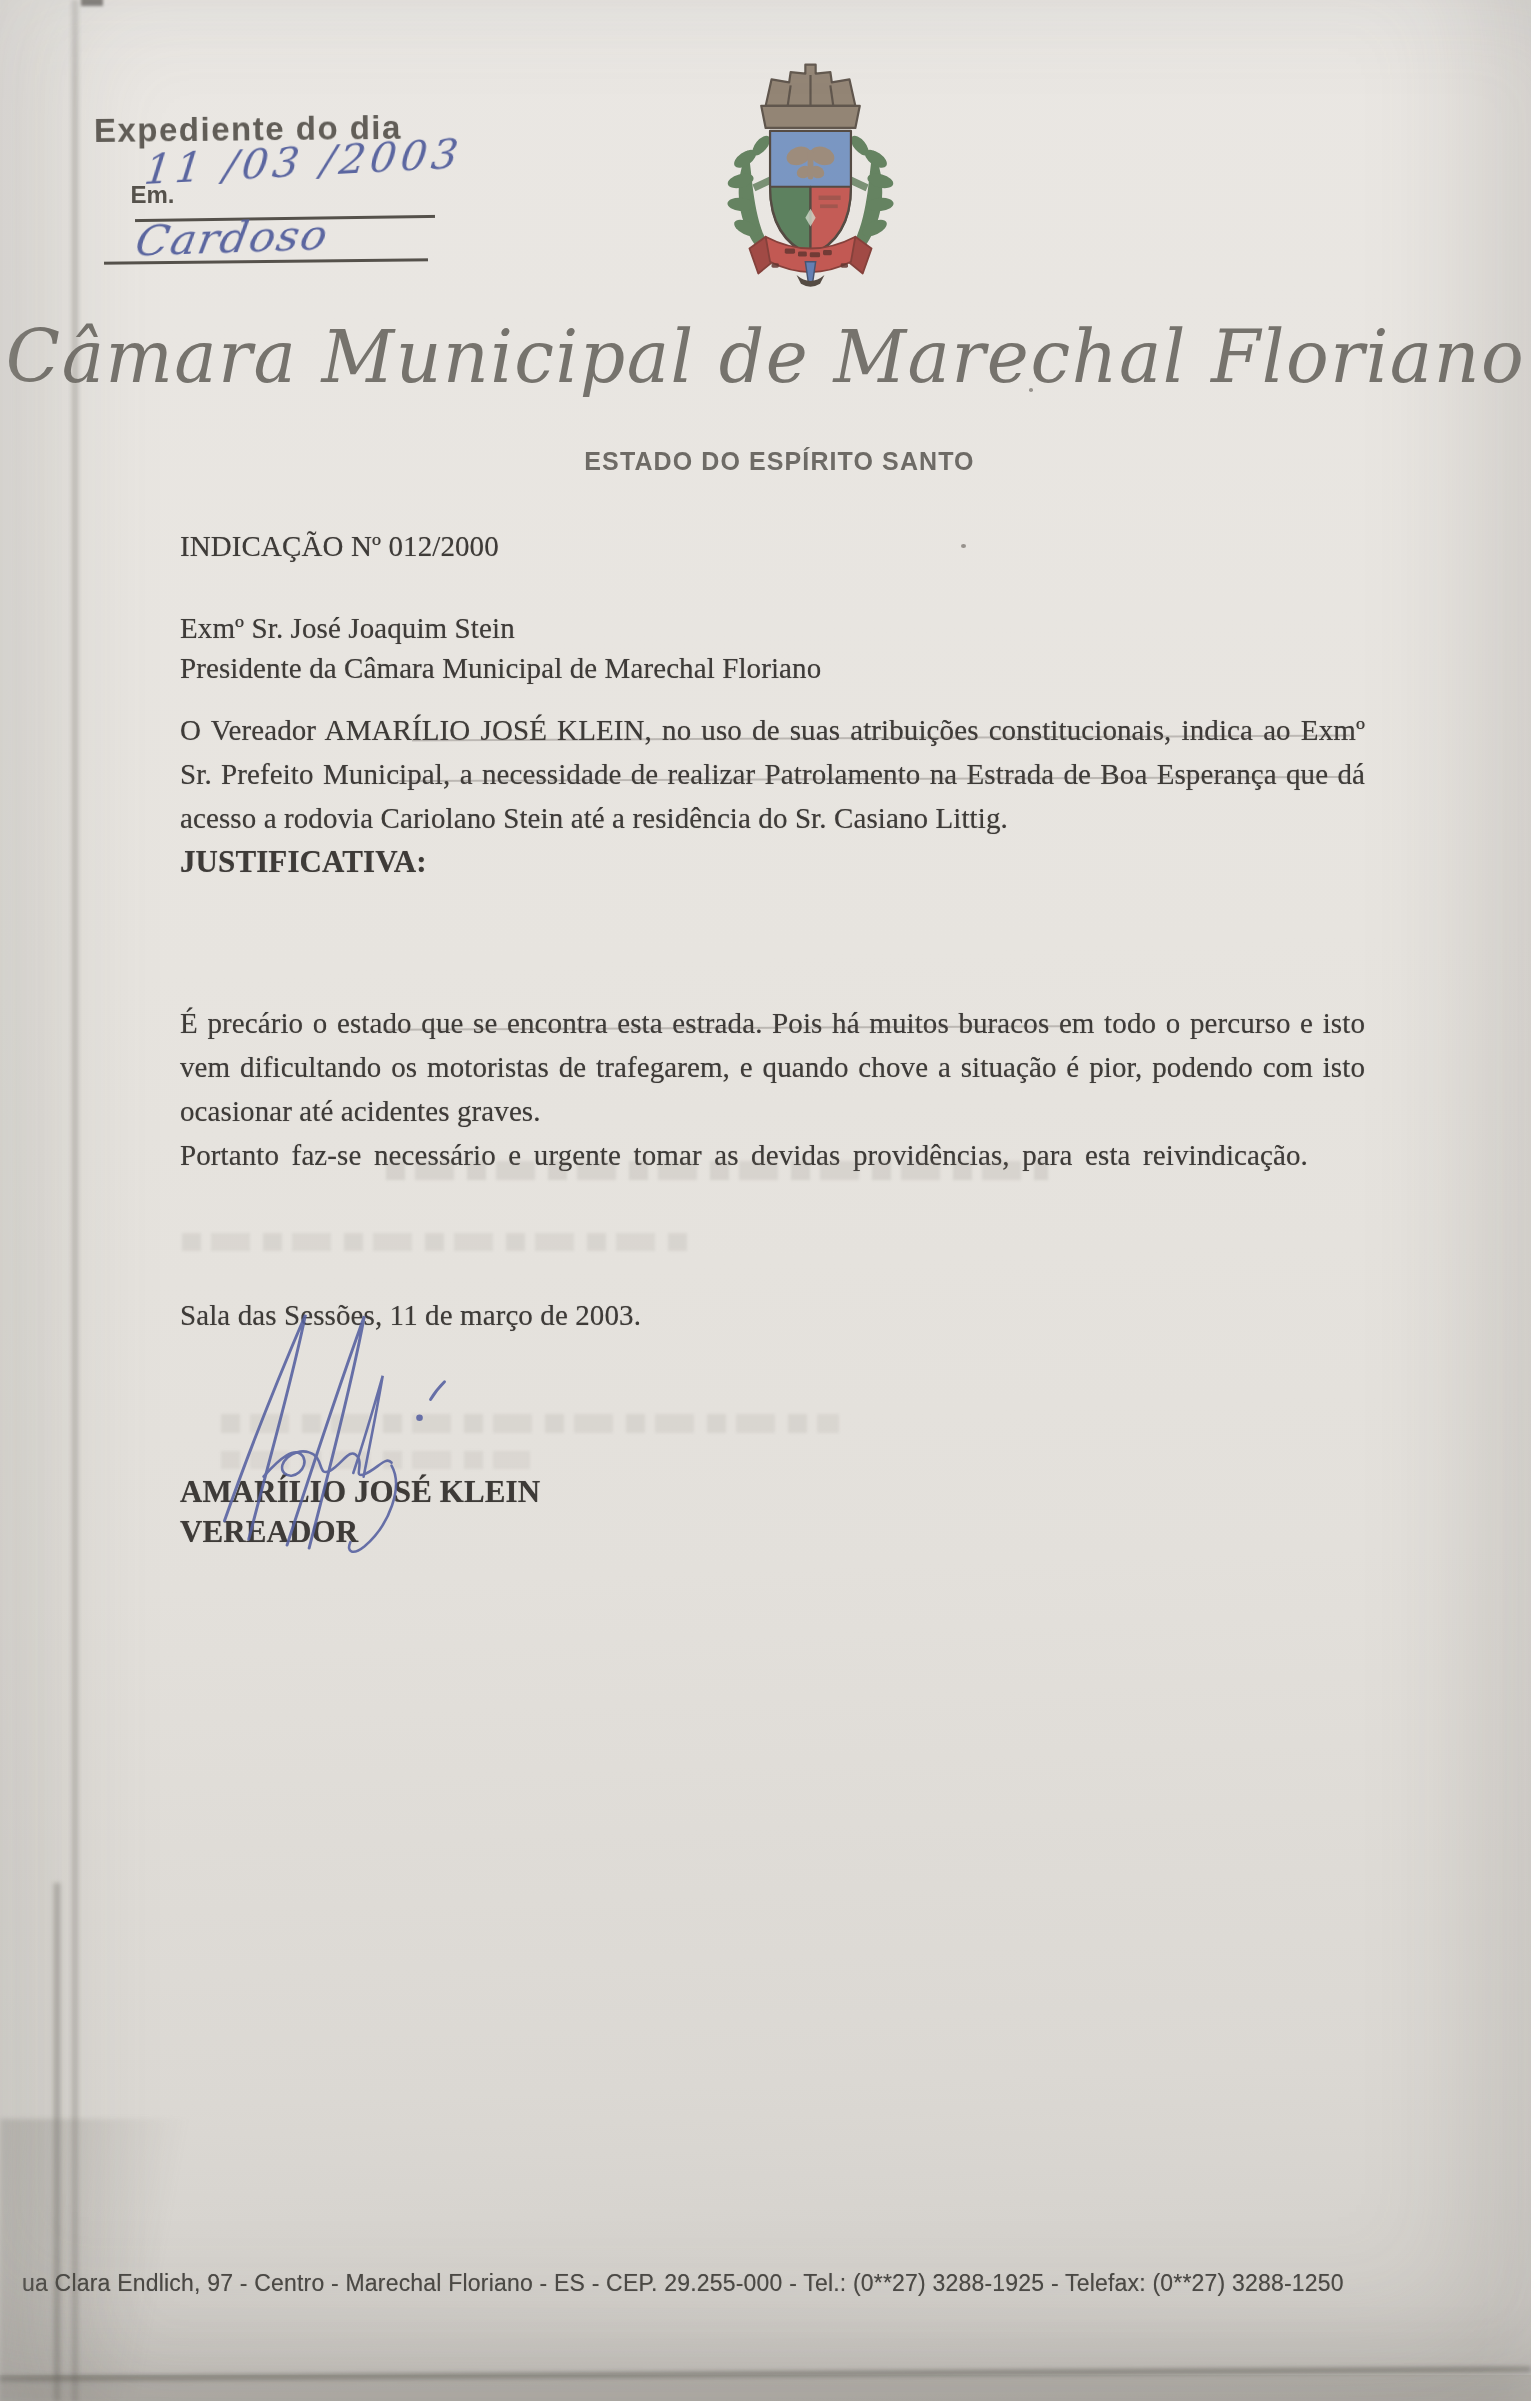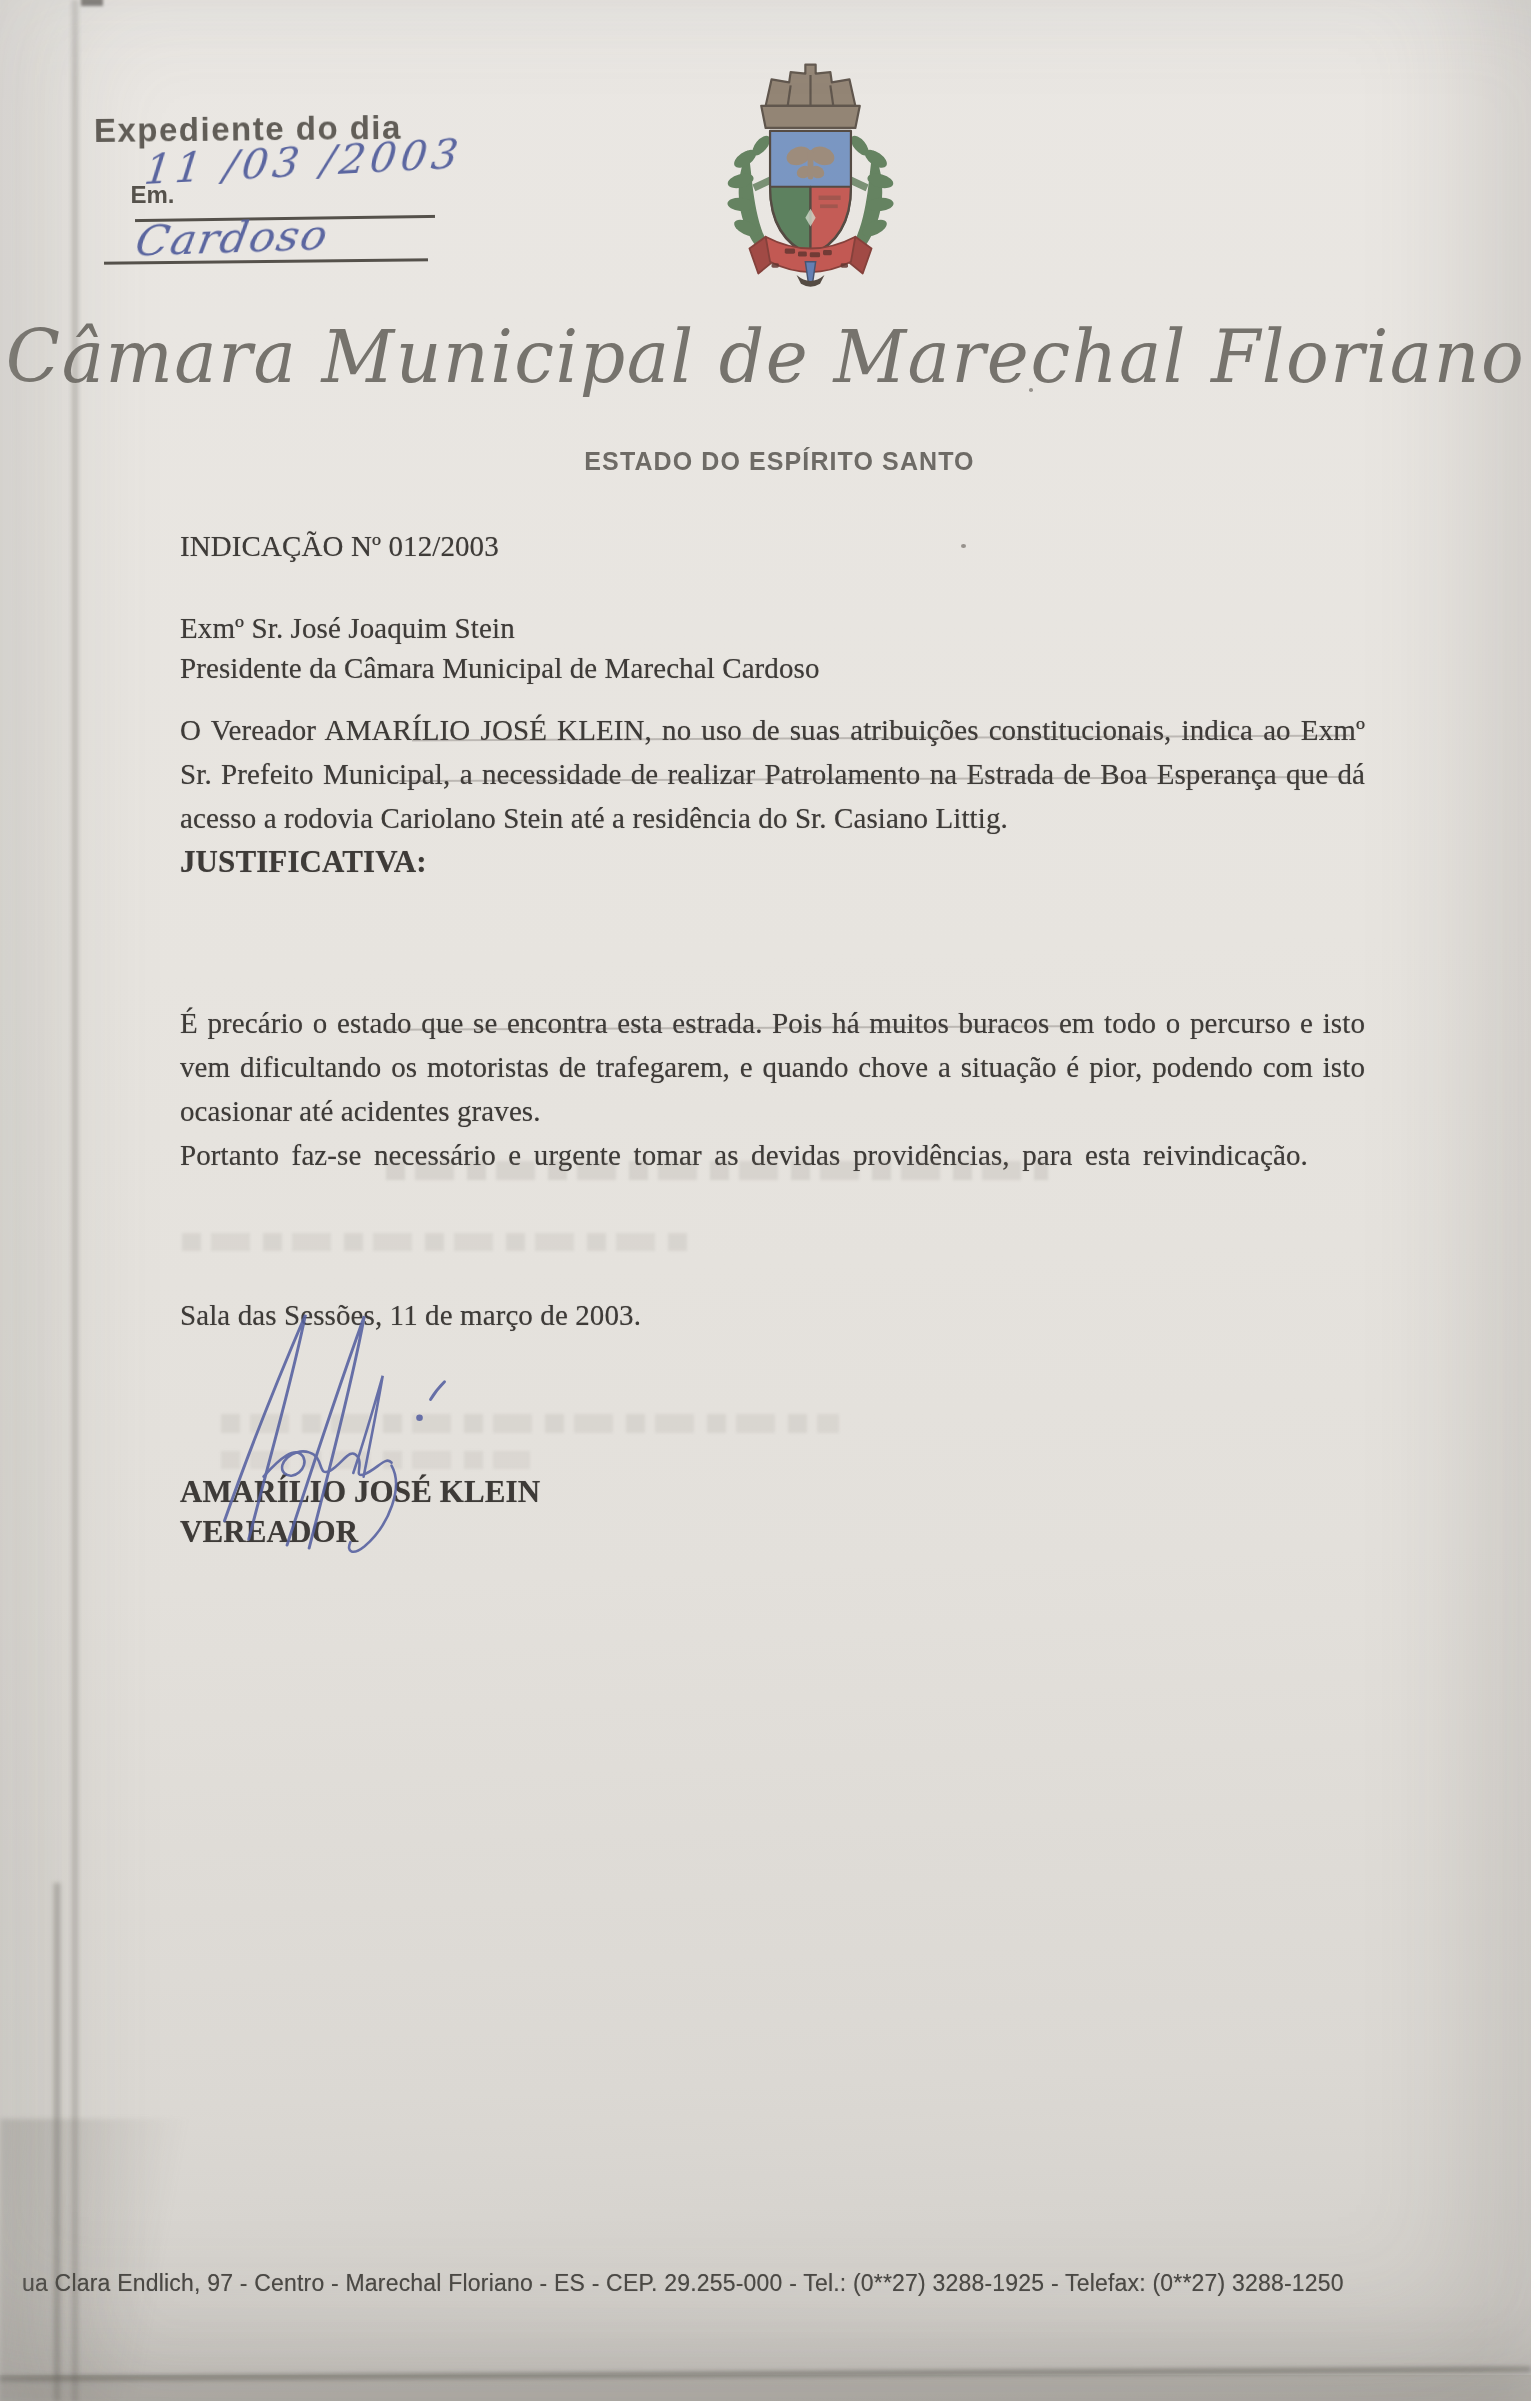--- a/index.html
+++ b/index.html
@@ -154,23 +154,23 @@
       <rect x="160" y="272" width="10" height="6" rx="2"></rect>
     </g>
 
     <path d="M112 270 L126 270 L122 298 L116 298 Z" fill="#5b78b0" stroke="#3c4a68" stroke-width="2"></path>
     <path d="M100 288 Q119 304 138 288 L132 300 Q119 308 106 300 Z" fill="#4a4038"></path>
   </svg>
 
   <h1 class="main-title">Câmara Municipal de Marechal Floriano</h1>
   <h2 class="sub-title">ESTADO DO ESPÍRITO SANTO</h2>
 
-  <div class="body-text doc-number">INDICAÇÃO Nº 012/2003</div>
+  <div class="body-text doc-number">INDICAÇÃO Nº 012/2000</div>
   <div class="body-text addr1">Exmº Sr. José Joaquim Stein</div>
-  <div class="body-text addr2">Presidente da Câmara Municipal de Marechal Cardoso</div>
+  <div class="body-text addr2">Presidente da Câmara Municipal de Marechal Floriano</div>
   <div class="body-text para p-request">O Vereador  AMARÍLIO JOSÉ KLEIN, no uso de suas atribuições constitucionais, indica ao Exmº Sr. Prefeito Municipal, a necessidade de realizar Patrolamento na Estrada de Boa Esperança que dá acesso a rodovia Cariolano Stein até a residência do Sr. Casiano Littig.</div>
   <div class="body-text h-just">JUSTIFICATIVA:</div>
   <div class="body-text para p-just2">Portanto faz-se  necessário e urgente tomar as devidas providências, para esta reivindicação.</div>
   <div class="body-text para p-just1">É precário o estado que se encontra esta estrada. Pois há muitos buracos em todo o percurso e isto vem dificultando os motoristas de trafegarem, e quando chove a situação é pior, podendo com isto ocasionar até acidentes graves.</div>
   <div class="body-text date-line">Sala das Sessões, 11 de março de 2003.</div>
   <div class="body-text signer-name">AMARÍLIO JOSÉ KLEIN</div>
   <div class="body-text signer-role">VEREADOR</div>
 
   <div class="streak" style="left:412px;top:737px;width:938px;transform:rotate(-.3deg);"></div>
   <div class="streak" style="left:397px;top:778px;width:953px;transform:rotate(-.25deg);"></div>

